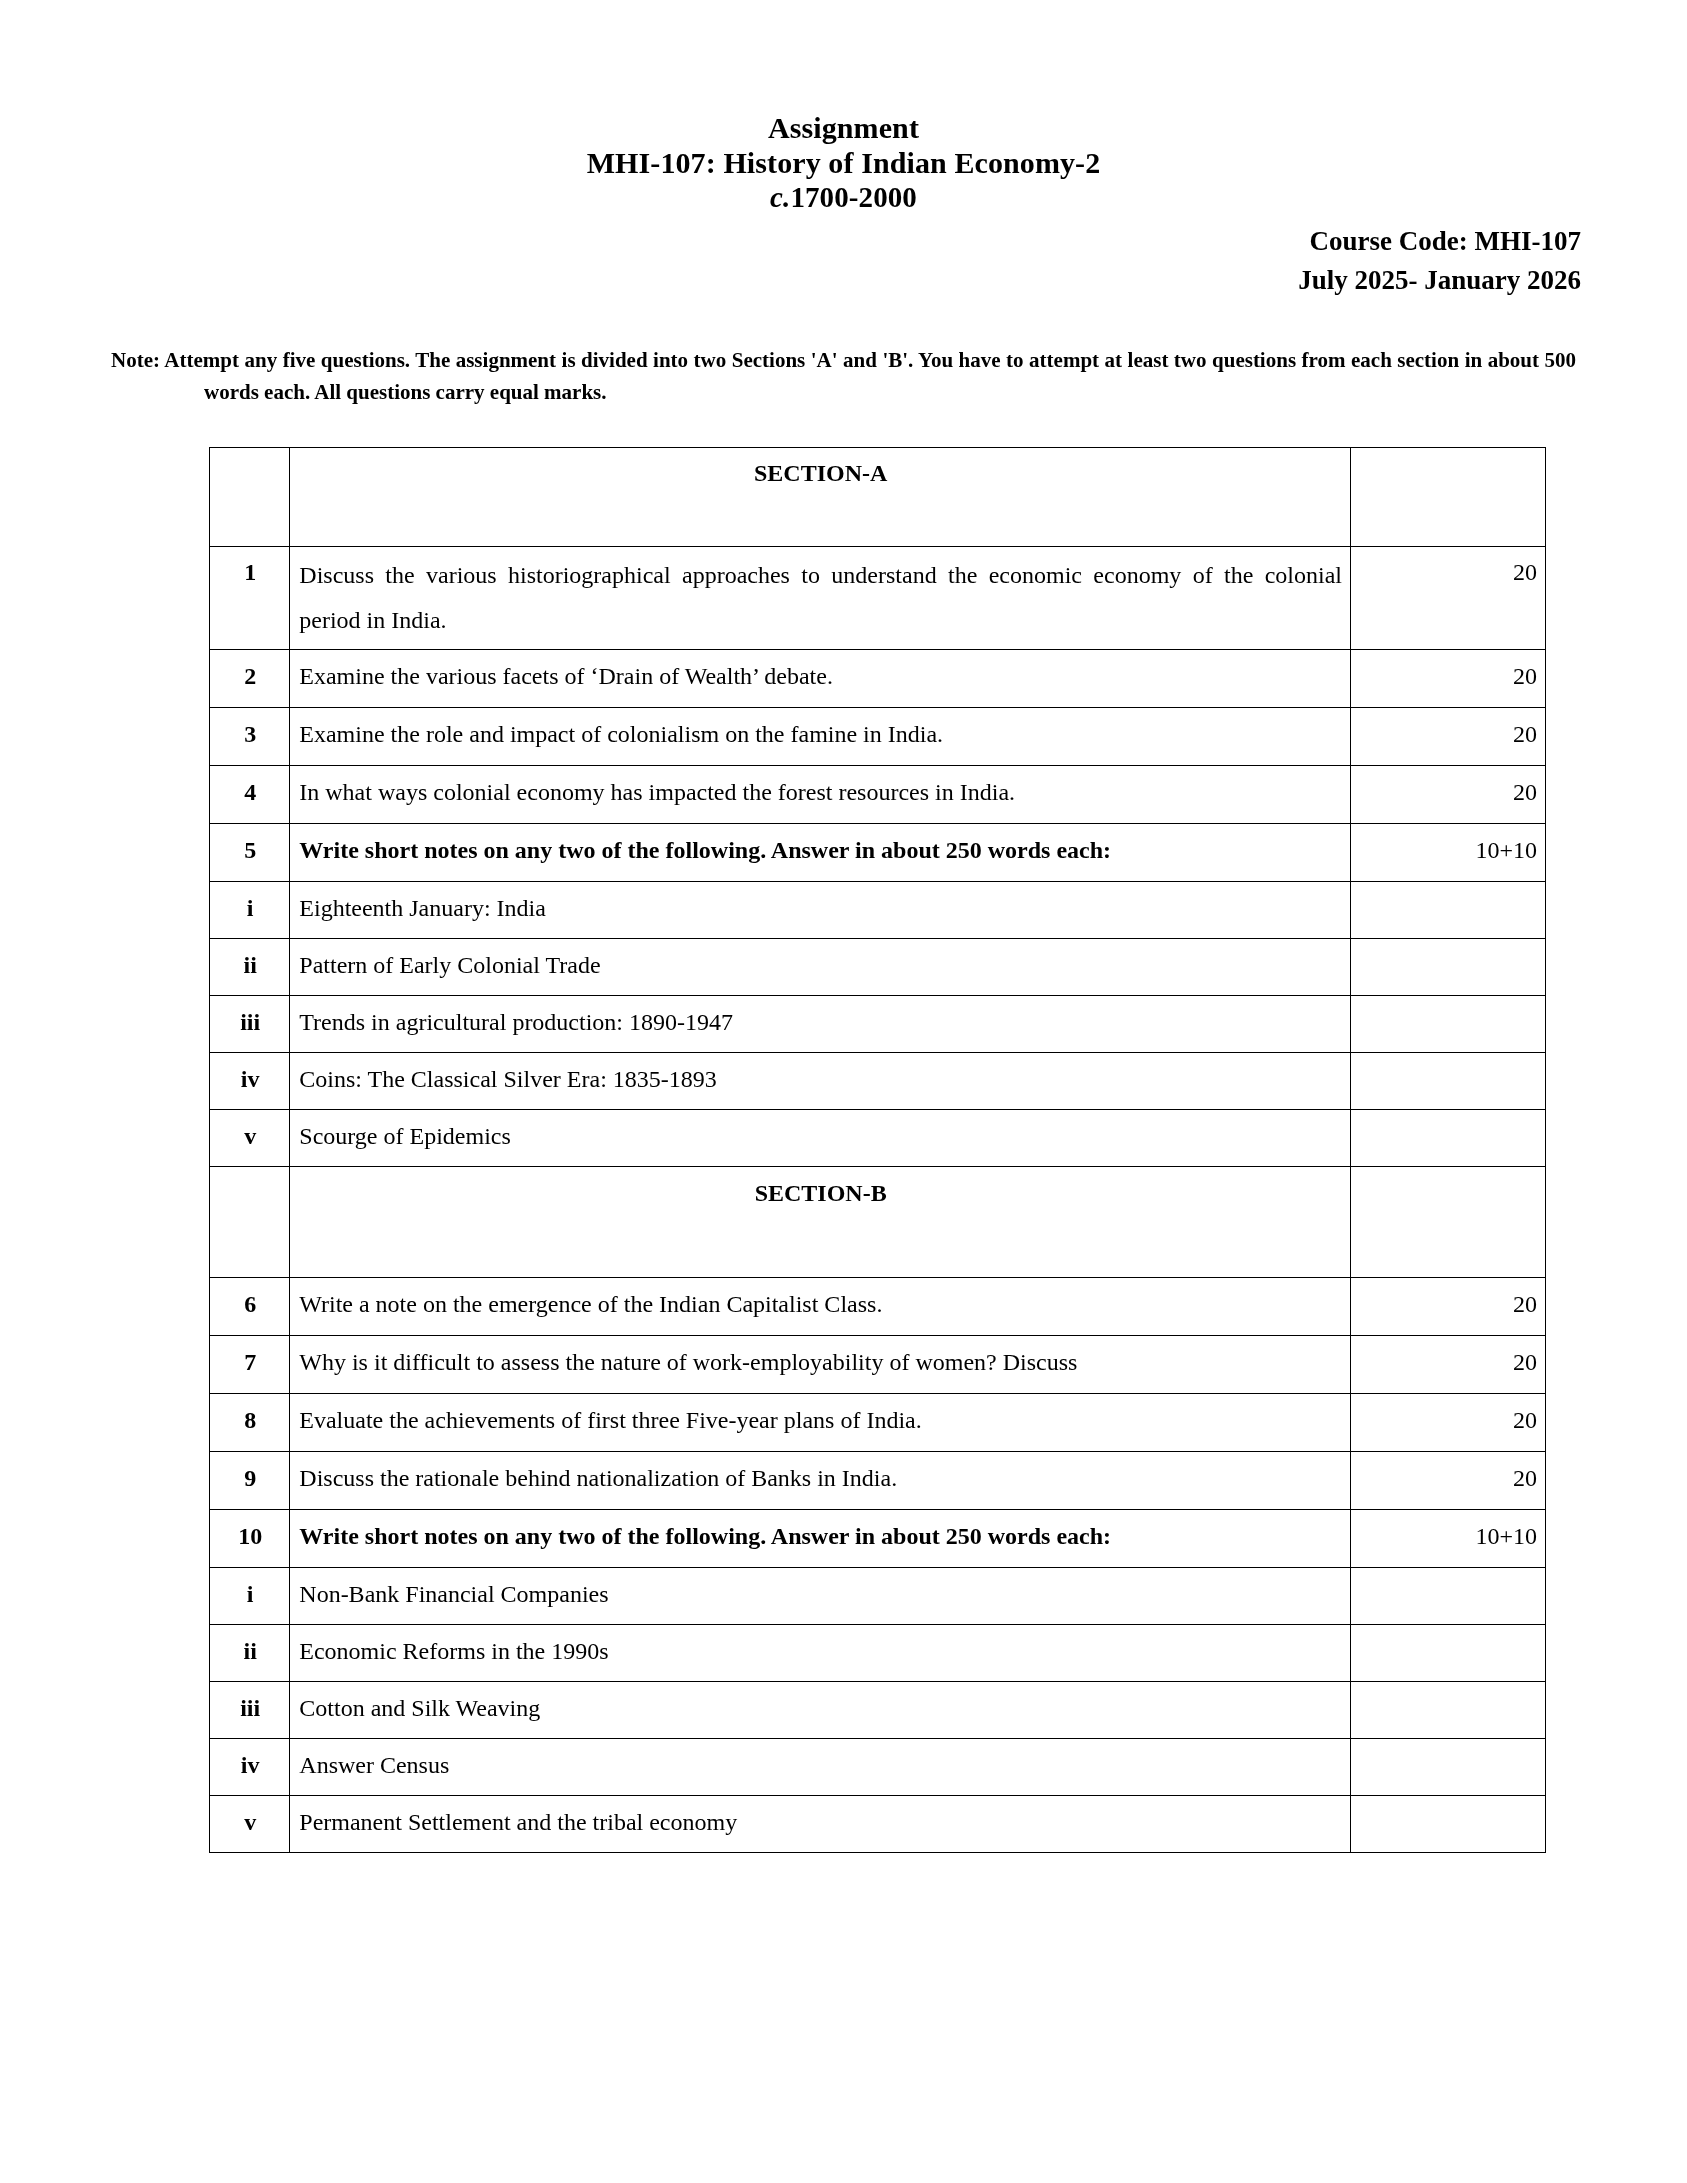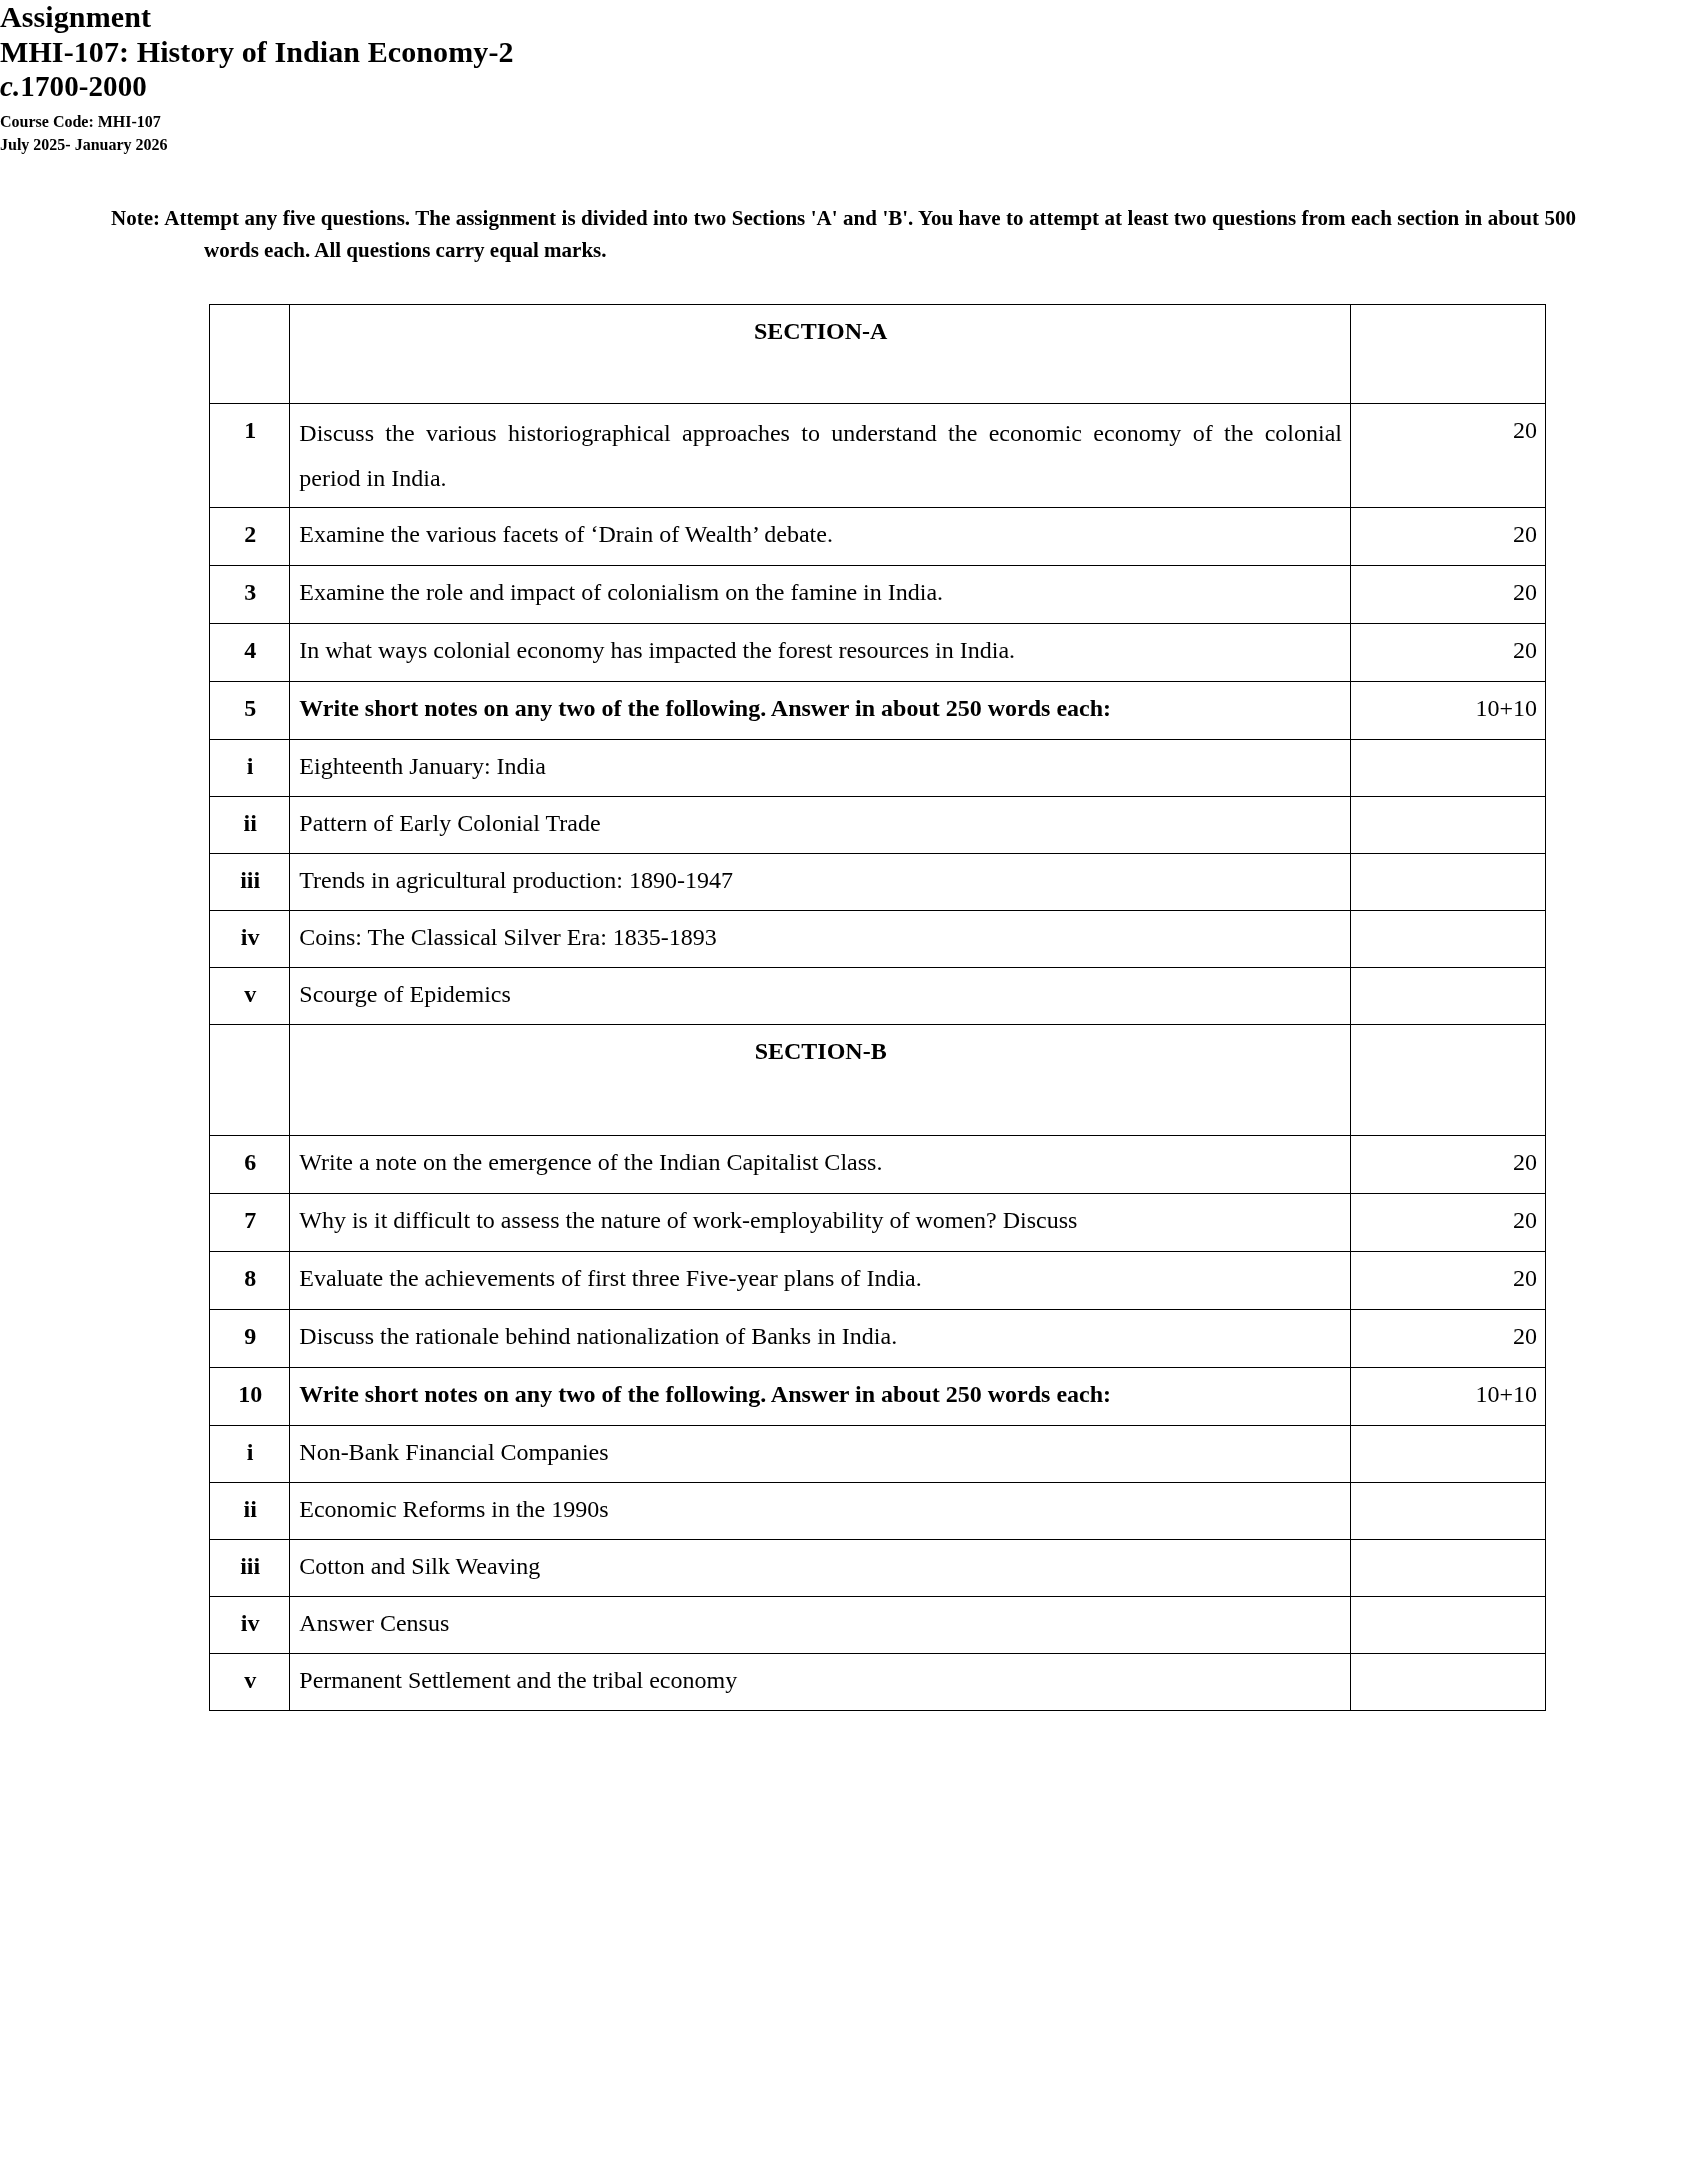--- a/index.html
+++ b/index.html
@@ -19,38 +19,41 @@
     position: absolute;
     left: 0; top: 0;
     width: 1687px;
     height: 2183px;
     box-sizing: border-box;
     padding: 0;
   }
 
   
   .title-block {
+    text-align: center;
+    padding-top: 111px;
   }
   .title-line {
     font-weight: bold;
     font-size: 31px;
     line-height: 1.16;
     letter-spacing: 0.1px;
   }
   .title-line.t1 { font-size: 30px; }
   .title-line.t2 { font-size: 30px; }
   .title-line.t3 { font-size: 29px; }
   .title-line.t3 .ital { font-style: italic; }
 
   
   .meta-block {
     margin-top: 8px;
     padding-right: 106px;
-    font-weight: bold;
-    font-size: 16px;
+    text-align: right;
+    font-weight: bold;
+    font-size: 27px;
     line-height: 1.42;
   }
   .meta-line { white-space: pre; }
 
   
   .note-block {
     margin-top: 46px;
     margin-left: 111px;
     margin-right: 111px;
     font-weight: bold;

